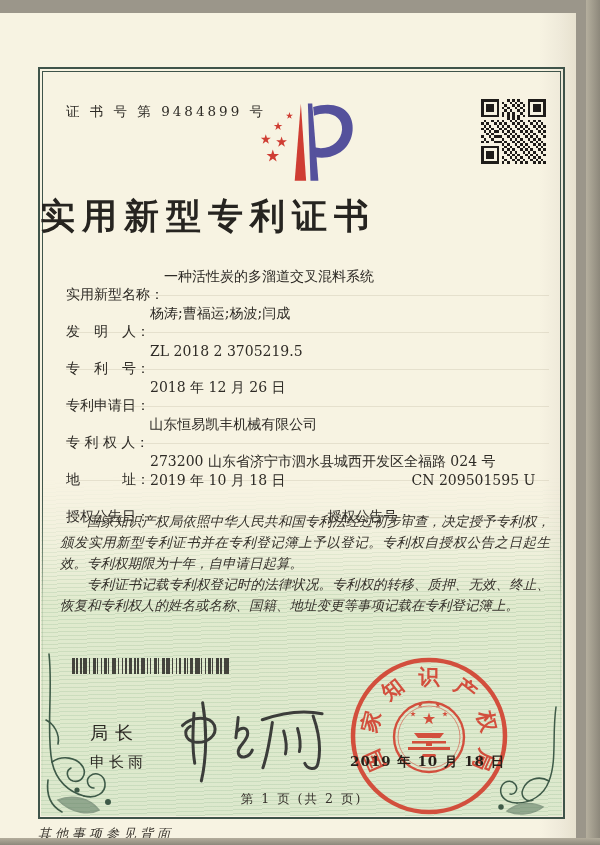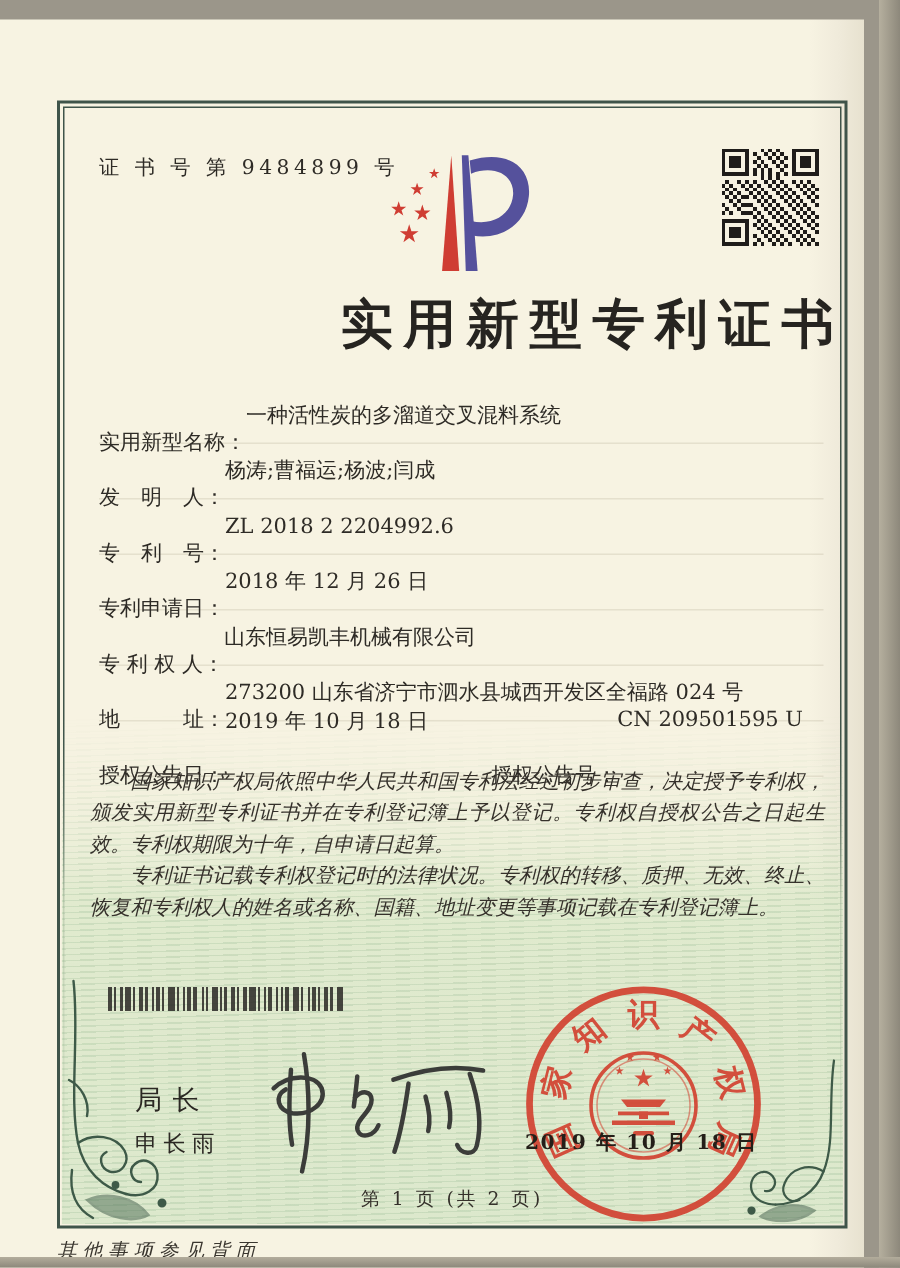--- a/index.html
+++ b/index.html
@@ -27,21 +27,21 @@
       repeating-linear-gradient(178deg, rgba(110,160,115,0.18) 0 1px, rgba(0,0,0,0) 1px 4px),
       linear-gradient(180deg, rgba(223,233,205,0) 0, rgba(220,232,202,0.85) 130px, #dce8cc 100%);
     -webkit-mask-image:linear-gradient(180deg,transparent 0,#000 120px);
     mask-image:linear-gradient(180deg,transparent 0,#000 120px);
   }
   .cert-no{position:absolute;left:26px;top:34px;font-size:13.5px;letter-spacing:3px;color:#2e2b26;}
   .logo{position:absolute;left:210px;top:24px;width:114px;height:104px;}
   .qr{position:absolute;left:440px;top:30px;width:67px;height:65px;}
   .qr svg{width:100%;height:100%;shape-rendering:crispEdges;}
   .title{
-    position:absolute;left:0;top:124px;width:100%;text-align:right;
+    position:absolute;left:0;top:124px;width:100%;text-align:left;
     font-size:35px;font-weight:600;letter-spacing:7px;color:#262420;
   }
   .fields{position:absolute;left:26px;right:14px;top:190px;font-size:14px;color:#2e2b26;}
   .field-row{height:36px;display:flex;align-items:center;
     border-bottom:1px solid rgba(150,140,112,0.18);}
   .field-label{white-space:pre;margin-top:36px;}
   .field-value{white-space:pre;}
   .grant-pair{display:flex;}
   .grant-gap{width:42px;}
   .paragraphs{
@@ -335,21 +335,21 @@
       <div class="field-row">
         <span class="field-label">实用新型名称：</span>
         <span class="field-value">一种活性炭的多溜道交叉混料系统</span>
       </div>
       <div class="field-row">
         <span class="field-label">发　明　人：</span>
         <span class="field-value">杨涛;曹福运;杨波;闫成</span>
       </div>
       <div class="field-row">
         <span class="field-label">专　利　号：</span>
-        <span class="field-value">ZL 2018 2 2204992.6</span>
+        <span class="field-value">ZL 2018 2 3705219.5</span>
       </div>
       <div class="field-row">
         <span class="field-label">专利申请日：</span>
         <span class="field-value">2018 年 12 月 26 日</span>
       </div>
       <div class="field-row">
         <span class="field-label">专 利 权 人：</span>
         <span class="field-value">山东恒易凯丰机械有限公司</span>
       </div>
       <div class="field-row">

